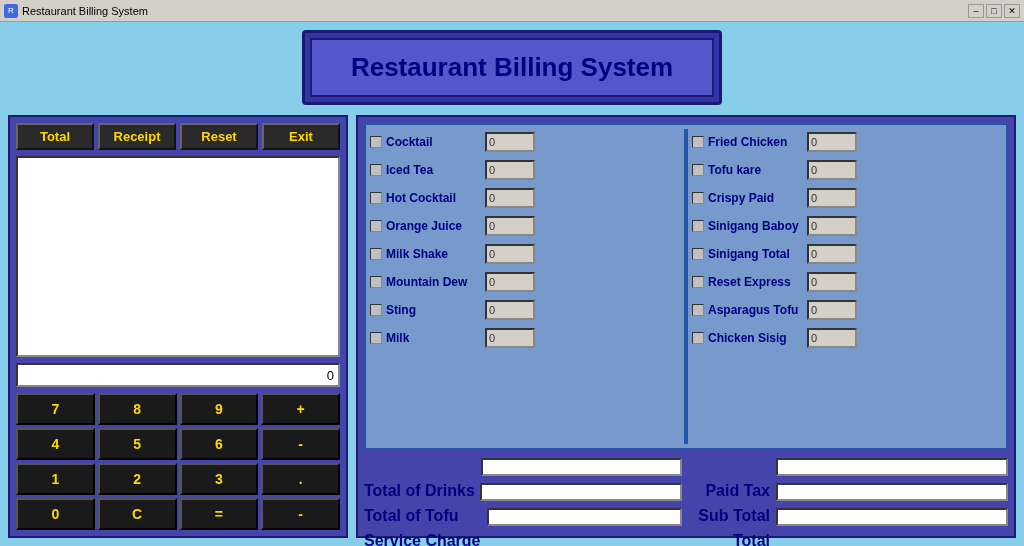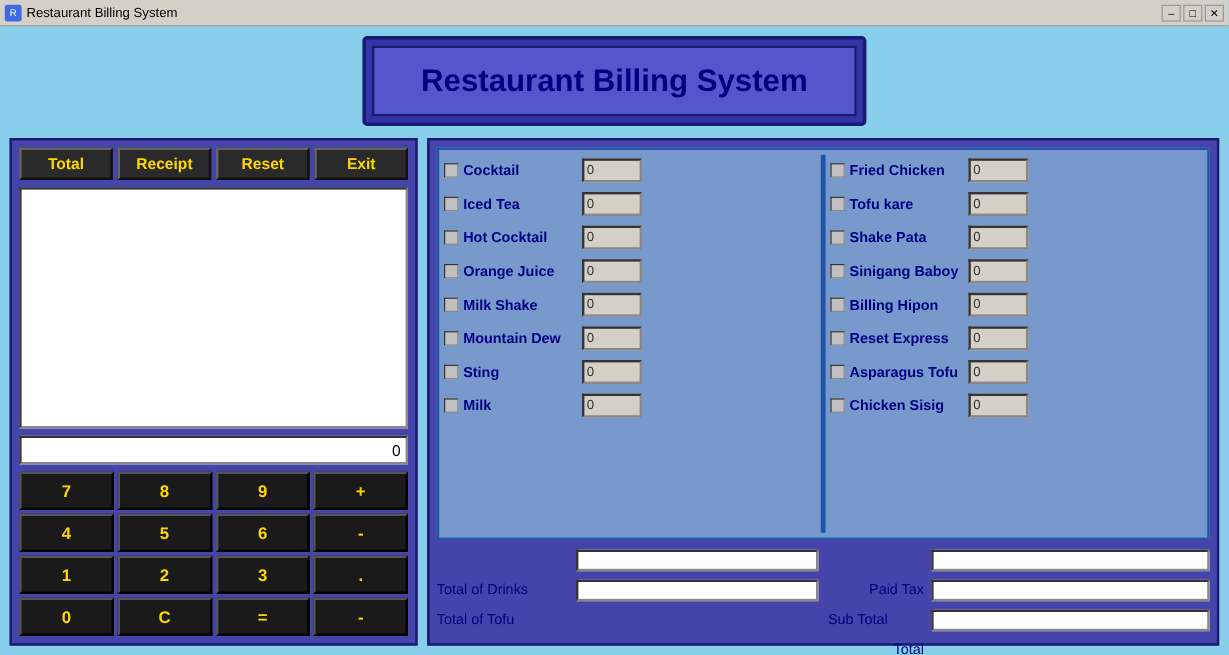--- a/index.html
+++ b/index.html
@@ -225,23 +225,23 @@
       flex-direction: column;
       gap: 3px;
     }
     .summary-row {
       display: flex;
       align-items: center;
       gap: 6px;
       height: 22px;
     }
     .summary-label {
-      font-size: 12px;
+      font-size: 16px;
       color: #000080;
-      font-weight: normal;
+      font-weight: bold;
       min-width: 110px;
       margin-top: 48px;
     }
     .summary-input {
       flex: 1;
       height: 18px;
       border: 2px inset #888;
       background: white;
       font-size: 11px;
     }
@@ -359,31 +359,31 @@
               <span class="item-label">Fried Chicken</span>
               <input type="text" class="item-input" value="0" style="">
             </div>
             <div class="item-row">
               <input type="checkbox" class="item-checkbox" style="">
               <span class="item-label">Tofu kare</span>
               <input type="text" class="item-input" value="0" style="">
             </div>
             <div class="item-row">
               <input type="checkbox" class="item-checkbox" style="">
-              <span class="item-label">Shake Pata</span>
+              <span class="item-label">Crispy Paid</span>
               <input type="text" class="item-input" value="0" style="">
             </div>
             <div class="item-row">
               <input type="checkbox" class="item-checkbox" style="">
               <span class="item-label">Sinigang Baboy</span>
               <input type="text" class="item-input" value="0" style="">
             </div>
             <div class="item-row">
               <input type="checkbox" class="item-checkbox" style="">
-              <span class="item-label">Billing Hipon</span>
+              <span class="item-label">Sinigang Total</span>
               <input type="text" class="item-input" value="0" style="">
             </div>
             <div class="item-row">
               <input type="checkbox" class="item-checkbox" style="">
               <span class="item-label">Reset Express</span>
               <input type="text" class="item-input" value="0" style="">
             </div>
             <div class="item-row">
               <input type="checkbox" class="item-checkbox" style="">
               <span class="item-label">Asparagus Tofu</span>
@@ -400,28 +400,32 @@
       <div class="summary-section">
         <div class="summary-left">
           <div class="summary-row">
             <span class="summary-label">Total of Drinks</span>
             <input class="summary-input" type="text" style="">
           </div>
           <div class="summary-row">
             <span class="summary-label">Total of Tofu</span>
             <input class="summary-input" type="text" style="">
           </div>
+          <div class="summary-row">
+            <span class="summary-label">Service Charge</span>
+            <input class="summary-input" type="text" style="">
+          </div>
         </div>
         <div class="summary-right">
           <div class="summary-row">
             <span class="summary-label" style="text-align:right; min-width:80px;">Paid Tax</span>
             <input class="summary-input" type="text" style="">
           </div>
           <div class="summary-row">
-            <span class="summary-label" style="text-align:left; min-width:80px;">Sub Total</span>
+            <span class="summary-label" style="text-align:right; min-width:80px;">Sub Total</span>
             <input class="summary-input" type="text" style="">
           </div>
           <div class="summary-row">
             <span class="summary-label" style="text-align:right; min-width:80px;">Total</span>
             <input class="summary-input" type="text" style="">
           </div>
         </div>
       </div>
 
     </div>

